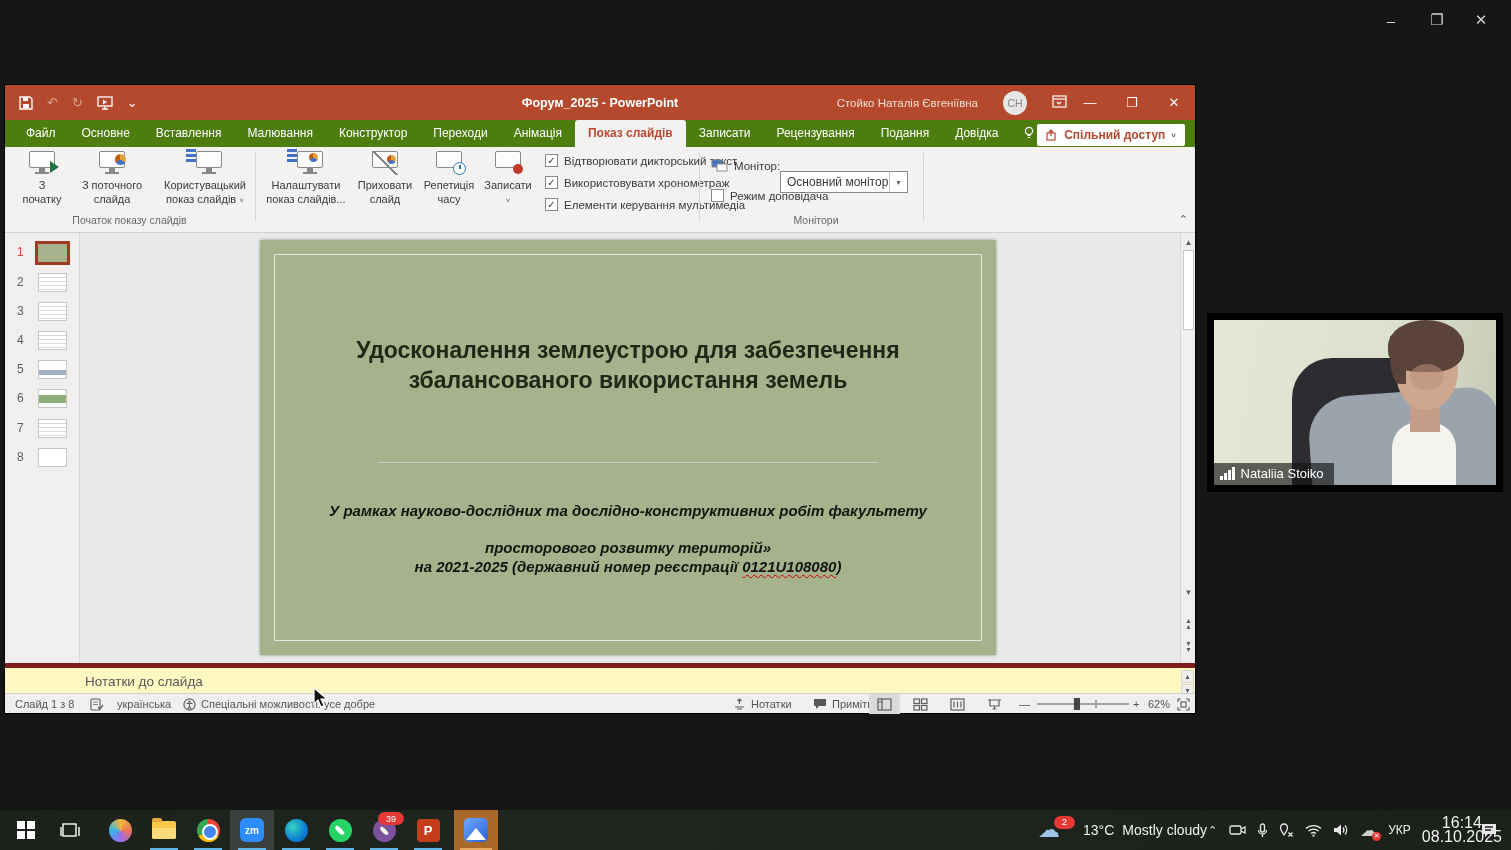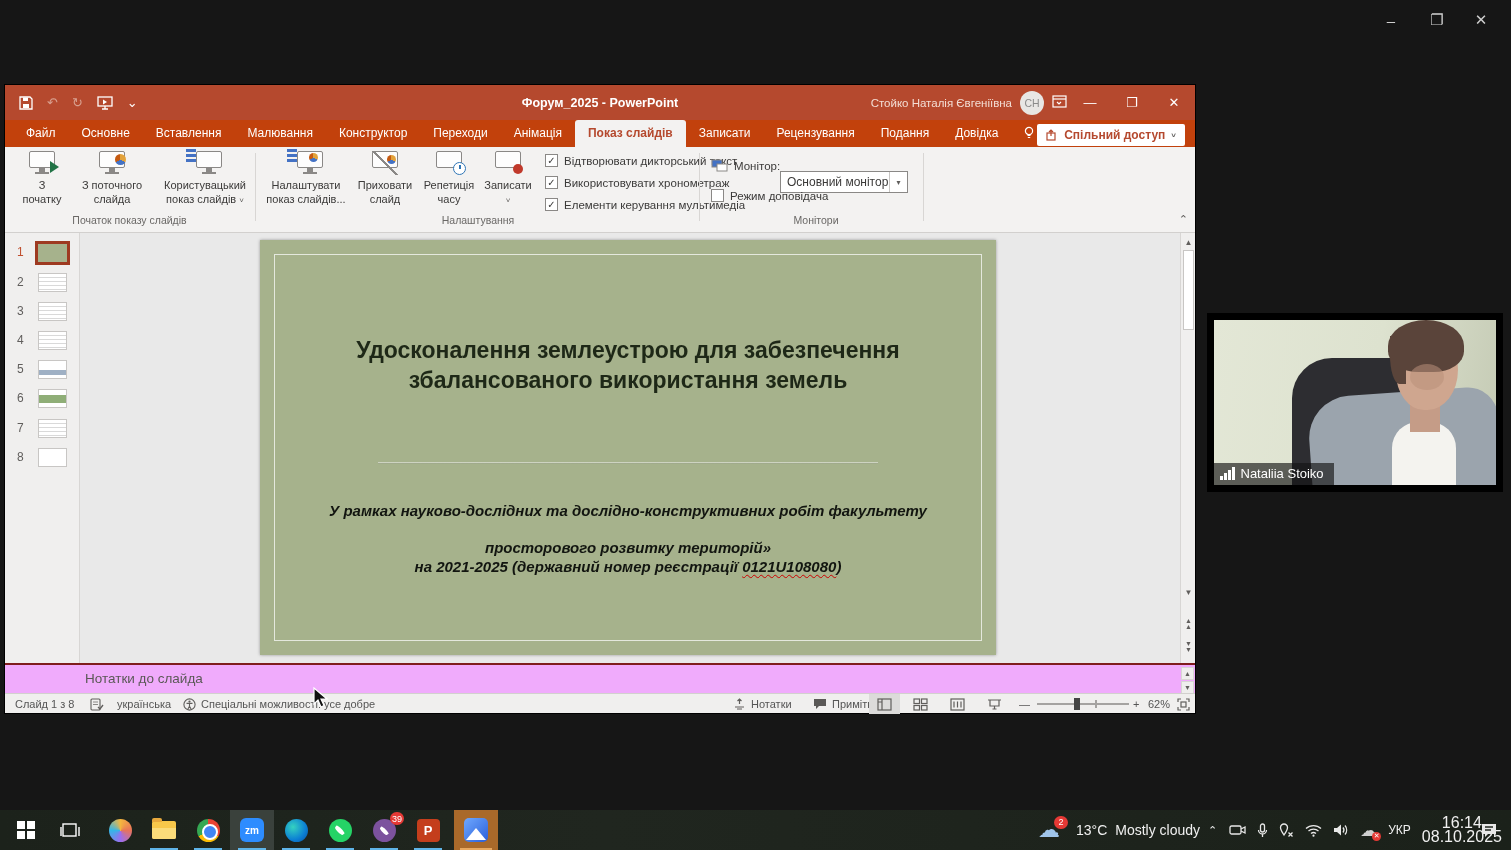--- a/index.html
+++ b/index.html
@@ -15,29 +15,29 @@
   #ppt { position:absolute; left:5px; top:85px; width:1190px; height:628px; background:#f3f2f1;
     box-shadow:0 0 0 1px #000; }
 
   
   #titlebar { position:absolute; left:0; top:0; width:100%; height:35px; background:#b5492e; }
   .qat { position:absolute; left:14px; top:0; height:35px; display:flex; align-items:center; gap:14px; }
   .qat .q { color:#fff; font-size:13px; display:flex; align-items:center; }
   .qat .dim { color:#d89f8e; }
   #title-text { position:absolute; left:0; top:0; width:100%; height:35px; display:flex;
     align-items:center; justify-content:center; color:#fff; font-size:12.5px;font-weight:bold; }
-  #user-cluster { position:absolute; right:128px; top:0; height:35px; display:flex; align-items:center; gap:8px; }
+  #user-cluster { position:absolute; right:128px; top:0; height:35px; display:flex; align-items:center; gap:25px; }
   #user-name { color:#f3ddd4; font-size:11.5px; }
   #avatar { width:24px; height:24px; border-radius:50%; background:#e8e6e4; color:#8a8a8a;
     font-size:10.5px; display:flex; align-items:center; justify-content:center; }
   .tb-btn { position:absolute; top:0; width:42px; height:35px; color:#fff; display:flex;
     align-items:center; justify-content:center; font-size:13px; }
 
   
-  #tabrow { position:absolute; left:0; top:35px; width:100%; height:27px; background:#c2410c;
+  #tabrow { position:absolute; left:0; top:35px; width:100%; height:27px; background:#4d7c0f;
     display:flex; align-items:flex-end; padding-left:8px; }
   .tab { color:#fff; font-size:12px; padding:6px 13px 7px; white-space:nowrap; }
   .tab.active { background:#f3f2f1; color:#b5492e; border-radius:3px 3px 0 0; font-weight:bold; }
   #help-tab { display:flex; align-items:center; gap:5px; }
   #share-btn { position:absolute; right:10px; top:4px; height:22px; background:#fff; border-radius:2px;
     color:#b5492e; font-size:12px; font-weight:bold; display:flex; align-items:center; gap:6px; padding:0 9px; }
 
   
   #ribbon { position:absolute; left:0; top:62px; width:100%; height:86px; background:#f3f2f1;
     border-bottom:1px solid #d2d0ce; }
@@ -109,22 +109,22 @@
   #vscroll { position:absolute; right:0; top:0; width:15px; height:100%; background:#f0efee;
     border-left:1px solid #d8d6d4; }
   .sc-arrow { position:absolute; left:1px; width:13px; height:14px; color:#605e5c; font-size:8px;
     display:flex; align-items:center; justify-content:center; }
   #sc-thumb { position:absolute; left:2px; top:17px; width:11px; height:80px; background:#fff;
     border:1px solid #c8c6c4; }
   .dbl { position:absolute; left:1px; width:13px; height:14px; color:#605e5c; font-size:7px;
     line-height:6px; text-align:center; }
 
   
-  #notesbar { position:absolute; left:0; top:578px; width:100%; height:30px; background:#f0abfc;
-    border-top:2px solid #7f1d1d; }
+  #notesbar { position:absolute; left:0; top:578px; width:100%; height:30px; background:#fef9c3;
+    border-top:5px solid #7f1d1d; }
   #notes-text { position:absolute; left:80px; top:6px; font-size:13.5px; color:#5a5856; }
   .note-arrow { position:absolute; right:1px; width:13px; height:13px; color:#605e5c; font-size:7px;
     display:flex; align-items:center; justify-content:center; background:#efeeed; border:1px solid #d8d6d4; }
 
   
   #statusbar { position:absolute; left:0; top:608px; width:100%; height:20px; background:#f0efee;
     border-top:1px solid #d2d0ce; font-size:11px; color:#555; }
   .sb { position:absolute; top:0; height:20px; display:flex; align-items:center; gap:5px; }
   .view-btn { position:absolute; top:0; width:31px; height:20px; display:flex; align-items:center; justify-content:center; }
   .view-btn.active { background:#dcdbda; }
@@ -179,21 +179,21 @@
   .zoom-ic { width:24px; height:24px; border-radius:6px; background:#2d8cff; color:#fff; font-size:10px;
     display:flex; align-items:center; justify-content:center; font-weight:bold; }
   .edge-ic { width:23px; height:23px; border-radius:50%;
     background:radial-gradient(circle at 35% 35%, #35d2c0, #0b7fd4 60%, #0a4f9e); }
   .wa-ic { width:23px; height:23px; border-radius:50%; background:#25d366; display:flex;
     align-items:center; justify-content:center; }
   .viber-ic { width:23px; height:23px; border-radius:50%; background:#7c529e; position:relative;
     display:flex; align-items:center; justify-content:center; }
   .badge { position:absolute; right:2px; top:2px; min-width:14px; height:13px; border-radius:7px;
     background:#e53935; color:#fff; font-size:9px; display:flex; align-items:center;
-    justify-content:center; padding:0 2px; }
+    justify-content:center; padding:0 8px; }
   .ppt-ic { width:23px; height:23px; border-radius:4px; background:#c43e1c; color:#fff;
     font-weight:bold; font-size:13px; display:flex; align-items:center; justify-content:center; }
   .photos-ic { width:24px; height:24px; border-radius:5px;
     background:linear-gradient(135deg,#6ea8ff,#2b5fd9); position:relative; overflow:hidden; }
   .photos-ic:after { content:""; position:absolute; left:2px; bottom:2px; width:0; height:0;
     border-left:10px solid transparent; border-right:10px solid transparent; border-bottom:12px solid #fff; }
   .copilot-ic { width:23px; height:23px; border-radius:50%;
     background:conic-gradient(#f4b63f,#e8735a,#9a6ef0,#35b5e8,#f4b63f); }
   .folder-ic { position:relative; width:24px; height:18px; background:#f8c84a; border-radius:2px; }
   .folder-ic:before { content:""; position:absolute; left:0; top:-3px; width:10px; height:4px;
@@ -370,21 +370,20 @@
         <span>Відтворювати дикторський текст</span>
       </div>
       <div class="rchk" style="left:540px;top:29px">
         <span class="box">✓</span>
         <span>Використовувати хронометраж</span>
       </div>
       <div class="rchk" style="left:540px;top:51px">
         <span class="box">✓</span>
         <span>Елементи керування мультимедіа</span>
       </div>
-      <div class="grp-label" style="left:258px;width:430px">Налаштування</div>
       <div class="rsep" style="left:694px"></div>
 
       <div class="rchk" style="left:706px;top:12px">
         <svg width="17" height="14" viewBox="0 0 17 14">
             <rect x="1" y="1" width="10" height="7" fill="#4472c4" stroke="#8a8886"></rect>
             <rect x="6" y="5" width="10" height="7" fill="#fff" stroke="#8a8886"></rect>
           </svg>
         <span>Монітор:</span>
       </div>
       <div id="mon-select">

